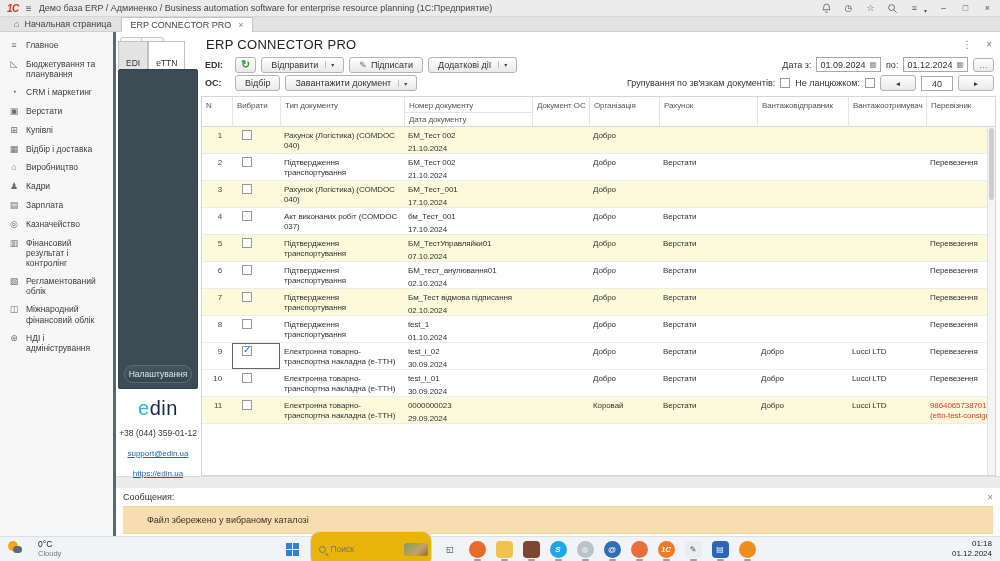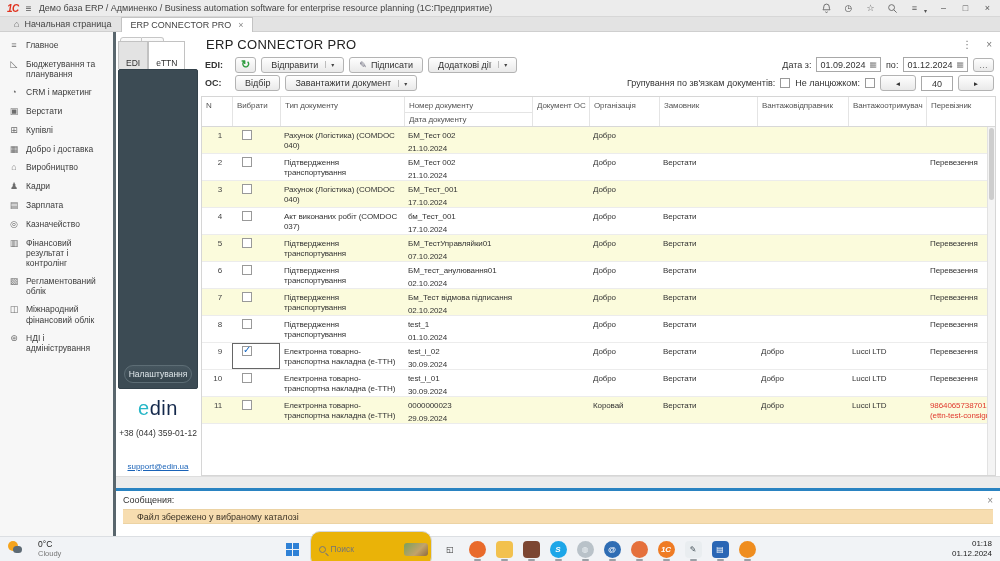--- a/index.html
+++ b/index.html
@@ -47,21 +47,21 @@
   .stab{padding:16px 7px 1px 7px;font-size:8.5px;background:#e3e3e3;border:1px solid #c2c2c2;border-bottom:none;color:#333}
   .stab.active{background:#fff;position:relative;z-index:1}
   .dark-panel{position:relative;height:320px;background:#3c4b54;border:1px solid #33414a;border-radius:2px}
   .folder-btn{display:block;width:70px;margin:4px auto 3px auto;padding:3px 0;font-size:8.5px;color:#dfe7ea;background:linear-gradient(#46565f,#36454d);border:1px solid #5d6d75;border-radius:9px;text-align:center;cursor:default}
   .folder-btn.active{background:linear-gradient(#54b263,#2f8f44);border-color:#24742f;color:#fff}
   .folder-btn.settings{position:absolute;bottom:5px;left:5px;right:5px;width:auto;margin:0}
   .brand{text-align:center;padding-top:8px}
   .brand-logo{font-size:20px;color:#13284b;letter-spacing:.5px}
   .brand-logo .e{color:#27b7c7}
   .brand-phone{font-size:8.5px;color:#333;margin-top:8px;white-space:nowrap}
-  .brand-link{display:block;font-size:8px;color:#1a63b8;text-decoration:underline;margin-top:24px}
+  .brand-link{display:block;font-size:8px;color:#1a63b8;text-decoration:underline;margin-top:11px}
 
   .rightcol{flex:1;min-width:0;display:flex;flex-direction:column}
   .toolbar{display:flex;align-items:center;gap:5px;padding:0 6px 0 4px;font-size:9px}
   .toolbar.t1{height:19px;padding-top:2px}
   .toolbar.t2{height:20px}
   .tb-label{font-weight:bold;width:25px;flex:none}
   .btn{display:inline-flex;align-items:center;gap:4px;font-size:9px;color:#333;background:linear-gradient(#fefefe,#e9e9e9);border:1px solid #b3b3b3;border-radius:3px;height:16px;padding:0 9px;white-space:nowrap;cursor:default}
   .btn .caret{border-left:1px solid #bdbdbd;padding-left:5px;margin-left:3px;font-size:6px;color:#444}
   .btn.icon-btn{padding:0 5px}
   .refresh{color:#2f9c3f;font-weight:bold;font-size:11px;line-height:1}
@@ -97,21 +97,21 @@
   .focus-cell{outline:1px solid #666;outline-offset:-1px;background:#fff}
   .vscroll{position:absolute;top:30px;right:0;bottom:0;width:8px;background:#f4f4f4;border-left:1px solid #e2e2e2}
   .vscroll .thumb{margin:1px;height:72px;background:#cdcdcd;border-radius:3px}
   .bottom-strip{height:12px;background:#ececec;border-top:1px solid #dedede}
 
   
   .blue-split{height:3px;background:#2a83c1}
   .messages{flex:1;background:#fff;padding:2px 7px;font-size:9px;position:relative}
   .msg-head{display:flex;align-items:center;height:14px}
   .msg-head .x{margin-left:auto;color:#888;font-size:10px}
-  .msg-bar{height:15px;background:#f7ddb0;border-top:1px solid #ecd3a4;border-bottom:1px solid #ecd3a4;display:flex;align-items:center;gap:7px;padding:0 7px;margin-top:2px;color:#3d3426}
+  .msg-bar{height:28px;background:#f7ddb0;border-top:1px solid #ecd3a4;border-bottom:1px solid #ecd3a4;display:flex;align-items:center;gap:7px;padding:0 17px;margin-top:2px;color:#3d3426}
   .msg-bar .dash{color:#c27c28;font-weight:bold}
 
   
   .taskbar{position:absolute;left:0;right:0;bottom:0;height:25px;background:#f1f3f6;border-top:1px solid #dcdfe3;display:flex;align-items:center;padding:0 8px;font-size:8px}
   .weather{display:flex;align-items:flex-start;gap:16px;width:150px;flex:none}
   .w-icon{position:relative;width:14px;height:13px;flex:none}
   .w-sun{position:absolute;left:0;top:1px;width:10px;height:10px;border-radius:50%;background:#f6a41c}
   .w-cloud{position:absolute;right:0;bottom:0;width:9px;height:7px;border-radius:4px;background:#5d6a74}
   .w-txt{line-height:1.15}
   .w-temp{font-size:8.5px;color:#222}
@@ -192,21 +192,21 @@
         <div class="side-item">
           <span class="si-icon">▣</span>
           <span class="si-label">Верстати</span>
         </div>
         <div class="side-item">
           <span class="si-icon">⊞</span>
           <span class="si-label">Купівлі</span>
         </div>
         <div class="side-item">
           <span class="si-icon">▦</span>
-          <span class="si-label">Добро і доставка</span>
+          <span class="si-label">Відбір і доставка</span>
         </div>
         <div class="side-item">
           <span class="si-icon">⌂</span>
           <span class="si-label">Виробництво</span>
         </div>
         <div class="side-item">
           <span class="si-icon">♟</span>
           <span class="si-label">Кадри</span>
         </div>
         <div class="side-item">
@@ -319,21 +319,21 @@
             </div>
 
             <div class="table">
               <div class="thead">
                 <div class="th">N</div>
                 <div class="th">Вибрати</div>
                 <div class="th">Тип документу</div>
                 <div class="th num-col"><span>Номер документу</span><span class="sub">Дата документу</span></div>
                 <div class="th">Документ ОС</div>
                 <div class="th">Організація</div>
-                <div class="th">Замовник</div>
+                <div class="th">Рахунок</div>
                 <div class="th">Вантажовідправник</div>
                 <div class="th">Вантажоотримувач</div>
                 <div class="th">Перевізник</div>
               </div>
               <div class="tbody">
 
               <div class="trow hl">
                     <div class="td c-n">1</div>
                     <div class="td c-cb"><span class="cb"></span></div>
                     <div class="td c-type">Рахунок (Логістика) (COMDOC 040)</div>

